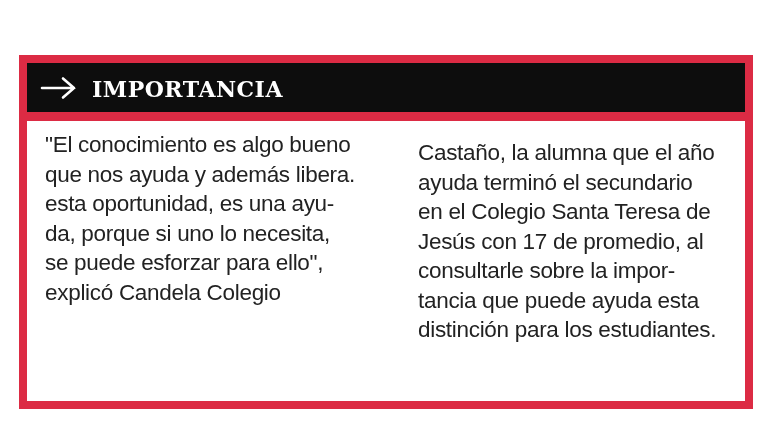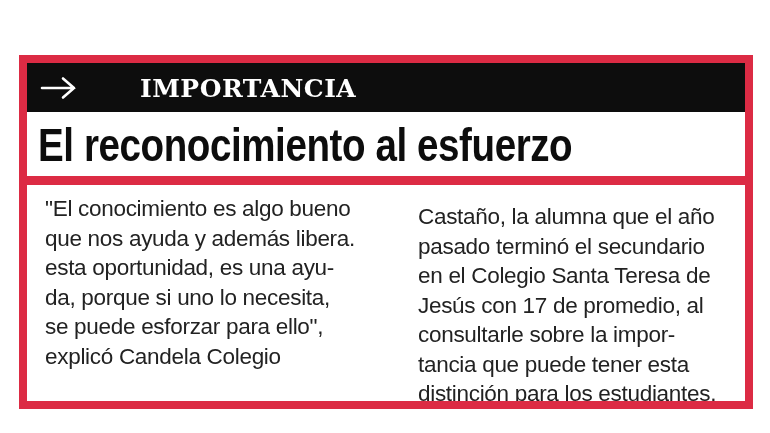--- a/index.html
+++ b/index.html
@@ -38,25 +38,24 @@
     gap: 14px;
   }
   .arrow-icon {
     display: inline-flex;
     align-items: center;
   }
   .kicker-label {
     color: #ffffff;
     font-family: "DejaVu Serif", serif;
     font-weight: bold;
-    font-size: 25px;
+    font-size: 22px;
     letter-spacing: 0.5px;
     line-height: 1;
     padding-top: 2px;
-    margin-left: 48px;
   }
   .headline-strip {
     height: 64px;
     flex: 0 0 64px;
     background: #ffffff;
     display: flex;
     align-items: center;
     padding-left: 11px;
     overflow: hidden;
   }
@@ -106,40 +105,37 @@
 
     <div class="kicker-bar">
       <span class="arrow-icon">
         <svg width="38" height="26" viewBox="0 0 38 26" xmlns="http://www.w3.org/2000/svg">
           <path d="M2 13 H34 M23 3.5 L34 13 L23 22.5" stroke="#ffffff" stroke-width="2.6" fill="none" stroke-linecap="round" stroke-linejoin="miter"></path>
         </svg>
       </span>
       <span class="kicker-label">IMPORTANCIA</span>
     </div>
 
-    <div class="headline-strip">
-      <h1 class="headline">El reconocimiento al esfuerzo</h1>
-    </div>
 
     <div class="red-divider"></div>
 
     <div class="article-body">
       <div class="col col-left">
         <span class="body-line">"El conocimiento es algo bueno</span>
         <span class="body-line">que nos ayuda y además libera.</span>
         <span class="body-line">esta oportunidad, es una ayu-</span>
         <span class="body-line">da, porque si uno lo necesita,</span>
         <span class="body-line">se puede esforzar para ello",</span>
         <span class="body-line">explicó Candela Colegio</span>
       </div>
       <div class="col col-right">
         <span class="body-line">Castaño, la alumna que el año</span>
-        <span class="body-line">pasado terminó el secundario</span>
+        <span class="body-line">ayuda terminó el secundario</span>
         <span class="body-line">en el Colegio Santa Teresa de</span>
         <span class="body-line">Jesús con 17 de promedio, al</span>
         <span class="body-line">consultarle sobre la impor-</span>
-        <span class="body-line">tancia que puede tener esta</span>
+        <span class="body-line">tancia que puede ayuda esta</span>
         <span class="body-line">distinción para los estudiantes.</span>
       </div>
     </div>
 
   </div>
 </div>
 
 </body></html>

